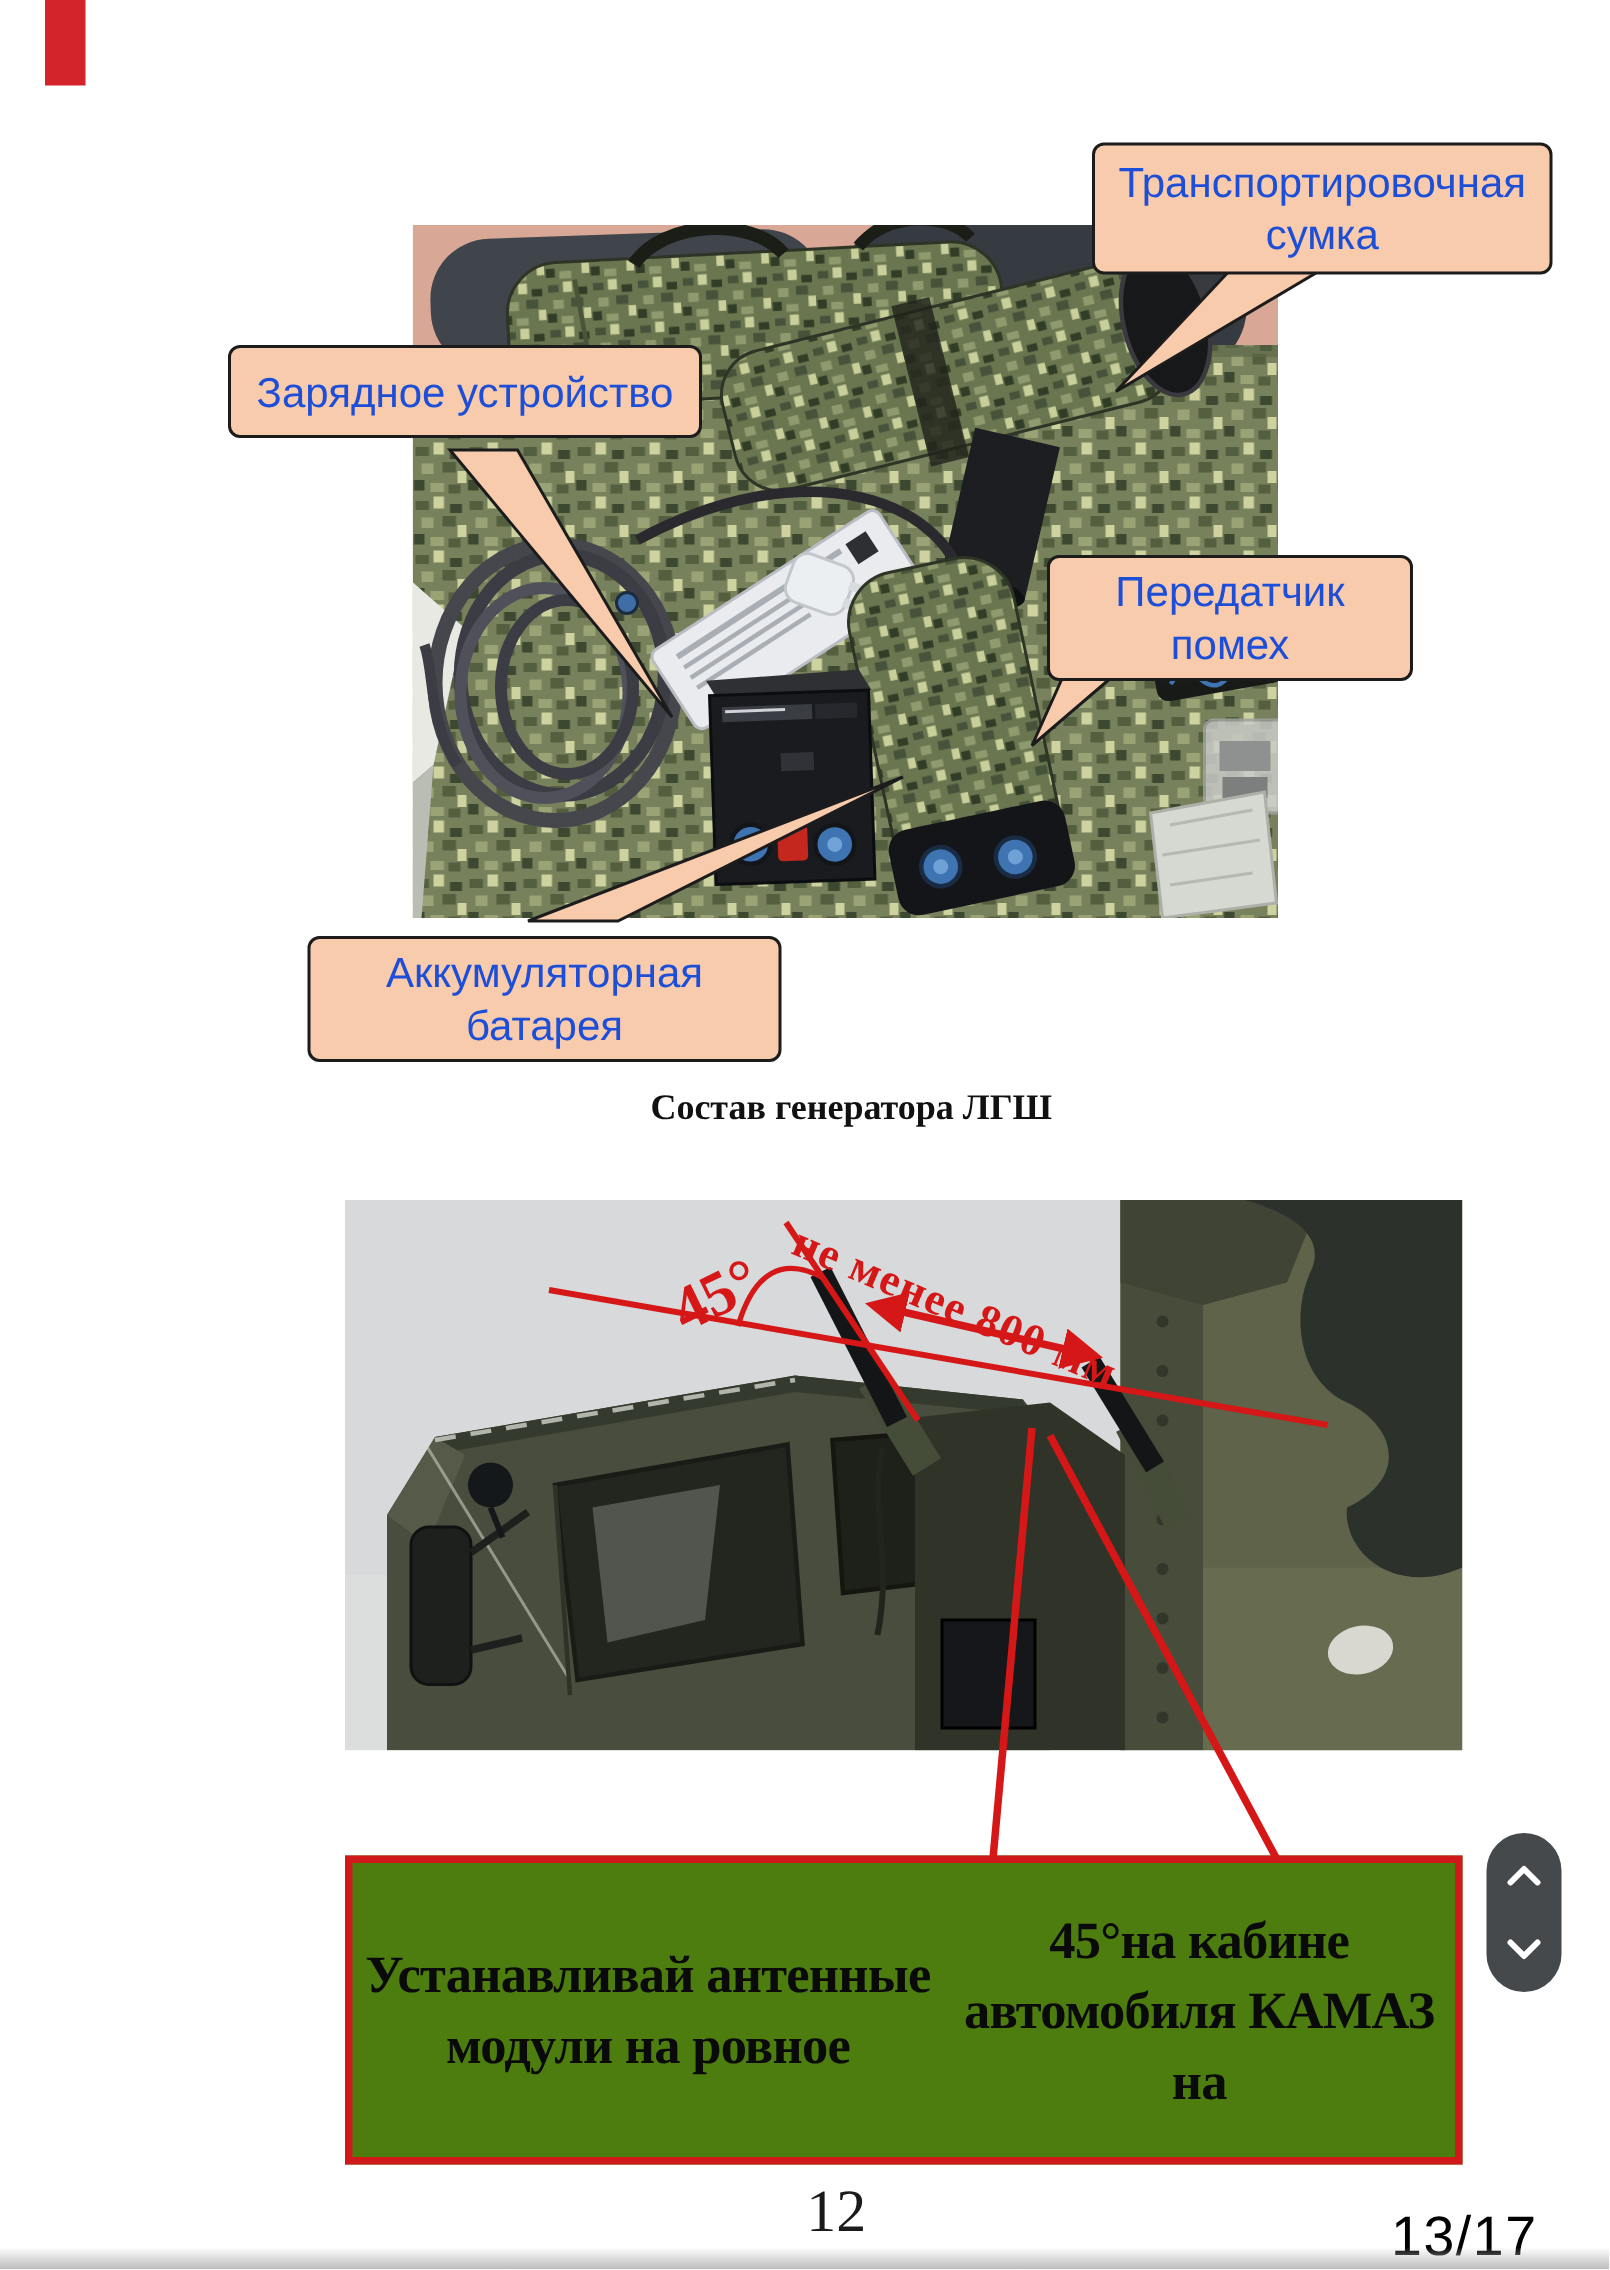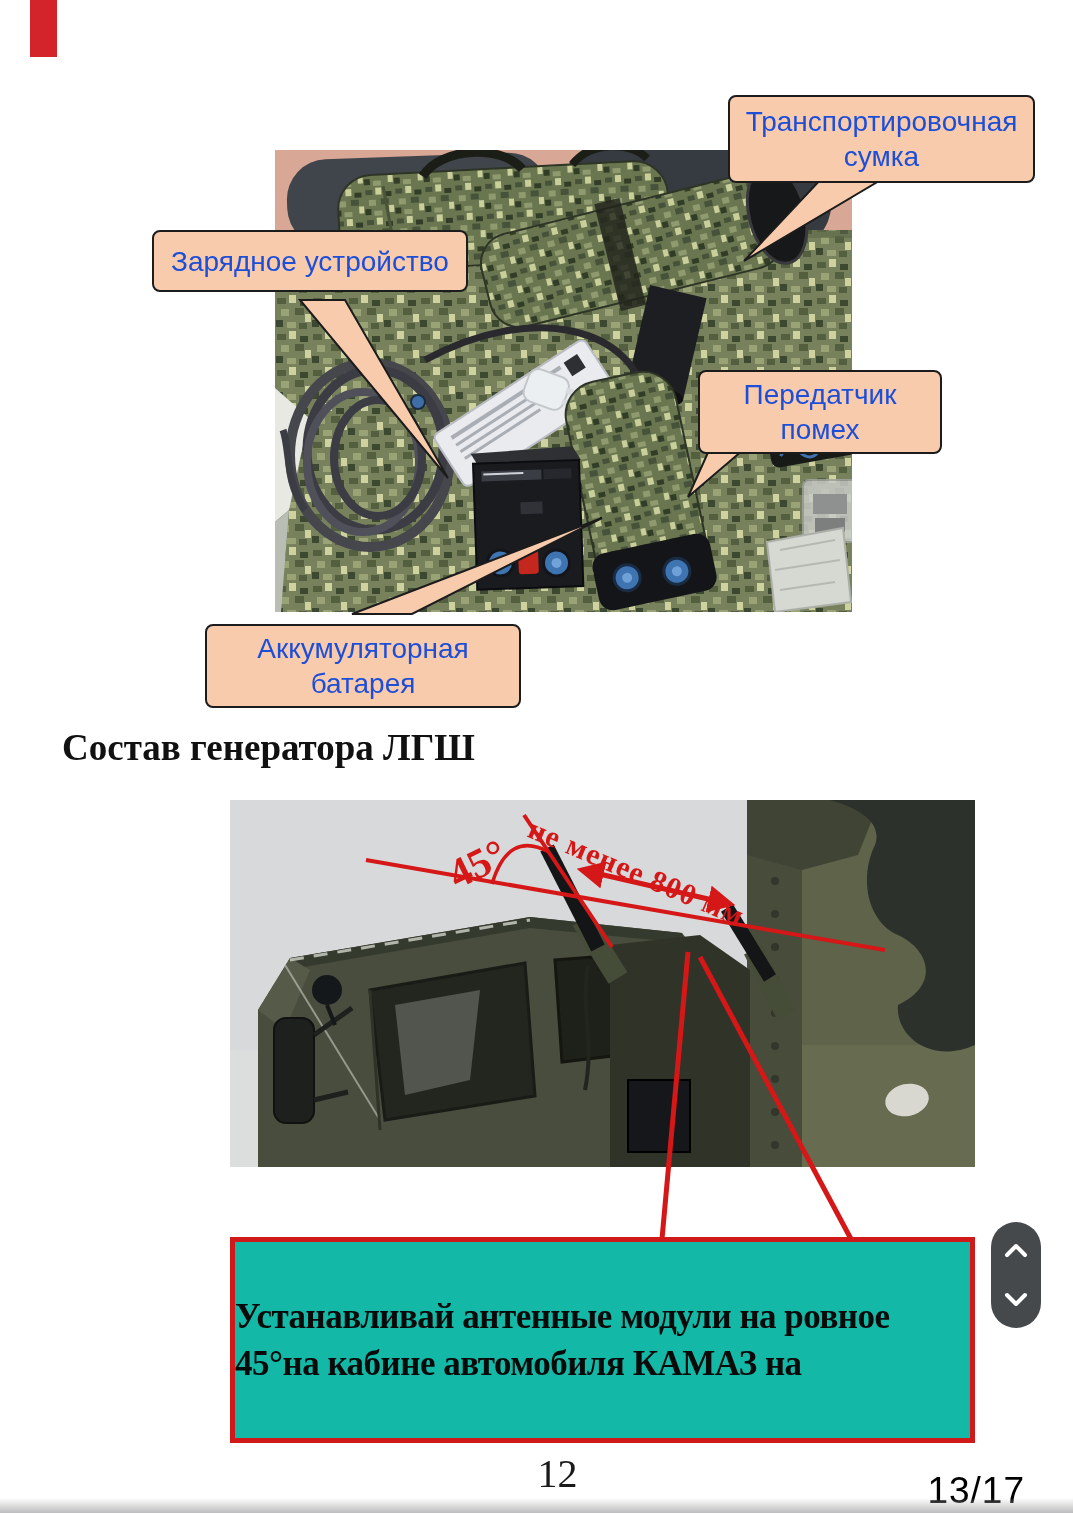--- a/index.html
+++ b/index.html
@@ -14,33 +14,33 @@
   #figure2{left:230px;top:800px;width:745px;height:367px;z-index:1;}
   
   .callout{position:absolute;z-index:5;background:#f8cbad;border:2px solid #1c1c1c;border-radius:8px;
            display:flex;align-items:center;justify-content:center;text-align:center;
            font-size:28px;line-height:35px;color:#1d4ed8;padding:12px 6px;box-sizing:border-box;}
   #label-transport{left:728px;top:95px;width:307px;height:88px;}
   #label-charger{left:152px;top:230px;width:316px;height:62px;}
   #label-jammer{left:698px;top:330px;width:244px;height:84px;margin-top:40px;}
   #label-battery{left:205px;top:624px;width:316px;height:84px;}
   
-  .caption{position:absolute;left:62px;right:0;top:726px;z-index:2;
-           font-family:"Liberation Serif",serif;font-weight:bold;font-size:37px;color:#111;}
+  .caption{position:absolute;left:62px;right:0;top:726px;text-align:center;z-index:2;
+           font-family:"Liberation Serif",serif;font-weight:bold;font-size:24px;color:#111;}
   
   .anno{position:absolute;color:#d51717;font-family:"Liberation Serif",serif;font-weight:bold;
         white-space:nowrap;z-index:3;}
   #anno-angle{left:218px;top:40px;font-size:42px;transform:rotate(-26deg);}
   #anno-dist{left:300px;top:10px;font-size:30px;transform:rotate(23deg);transform-origin:0 50%;letter-spacing:1px;}
   
   .overlay{position:absolute;left:0;top:0;width:1073px;height:1513px;z-index:4;pointer-events:none;}
   
   .warning{position:absolute;left:230px;top:1237px;width:745px;height:206px;z-index:3;
-           background:#14b8a6;border:5px solid #d01a1a;box-sizing:border-box;
-           display:flex;flex-direction:column;align-items:flex-start;justify-content:center;}
+           background:#4d7c0f;border:5px solid #d01a1a;box-sizing:border-box;
+           display:flex;flex-direction:row;align-items:center;justify-content:center;}
   .warning .wline{font-family:"Liberation Serif",serif;font-weight:bold;font-size:35px;line-height:47px;
            color:#0a0a0a;letter-spacing:-0.5px;text-align:center;}
   
   .page-number{position:absolute;left:0;right:0;top:1450px;margin-left:42px;text-align:center;z-index:2;
            font-family:"Liberation Serif",serif;font-size:40px;color:#1a1a1a;}
   .pager{position:absolute;right:48px;top:1470px;z-index:6;font-size:37px;color:#000000;letter-spacing:1px;}
   
   .scroll-pill{position:absolute;left:991px;top:1222px;width:50px;height:106px;border-radius:25px;
            background:#46494c;z-index:7;display:flex;flex-direction:column;align-items:center;justify-content:space-evenly;}
   .scroll-btn{width:50px;height:44px;display:flex;align-items:center;justify-content:center;cursor:pointer;}

